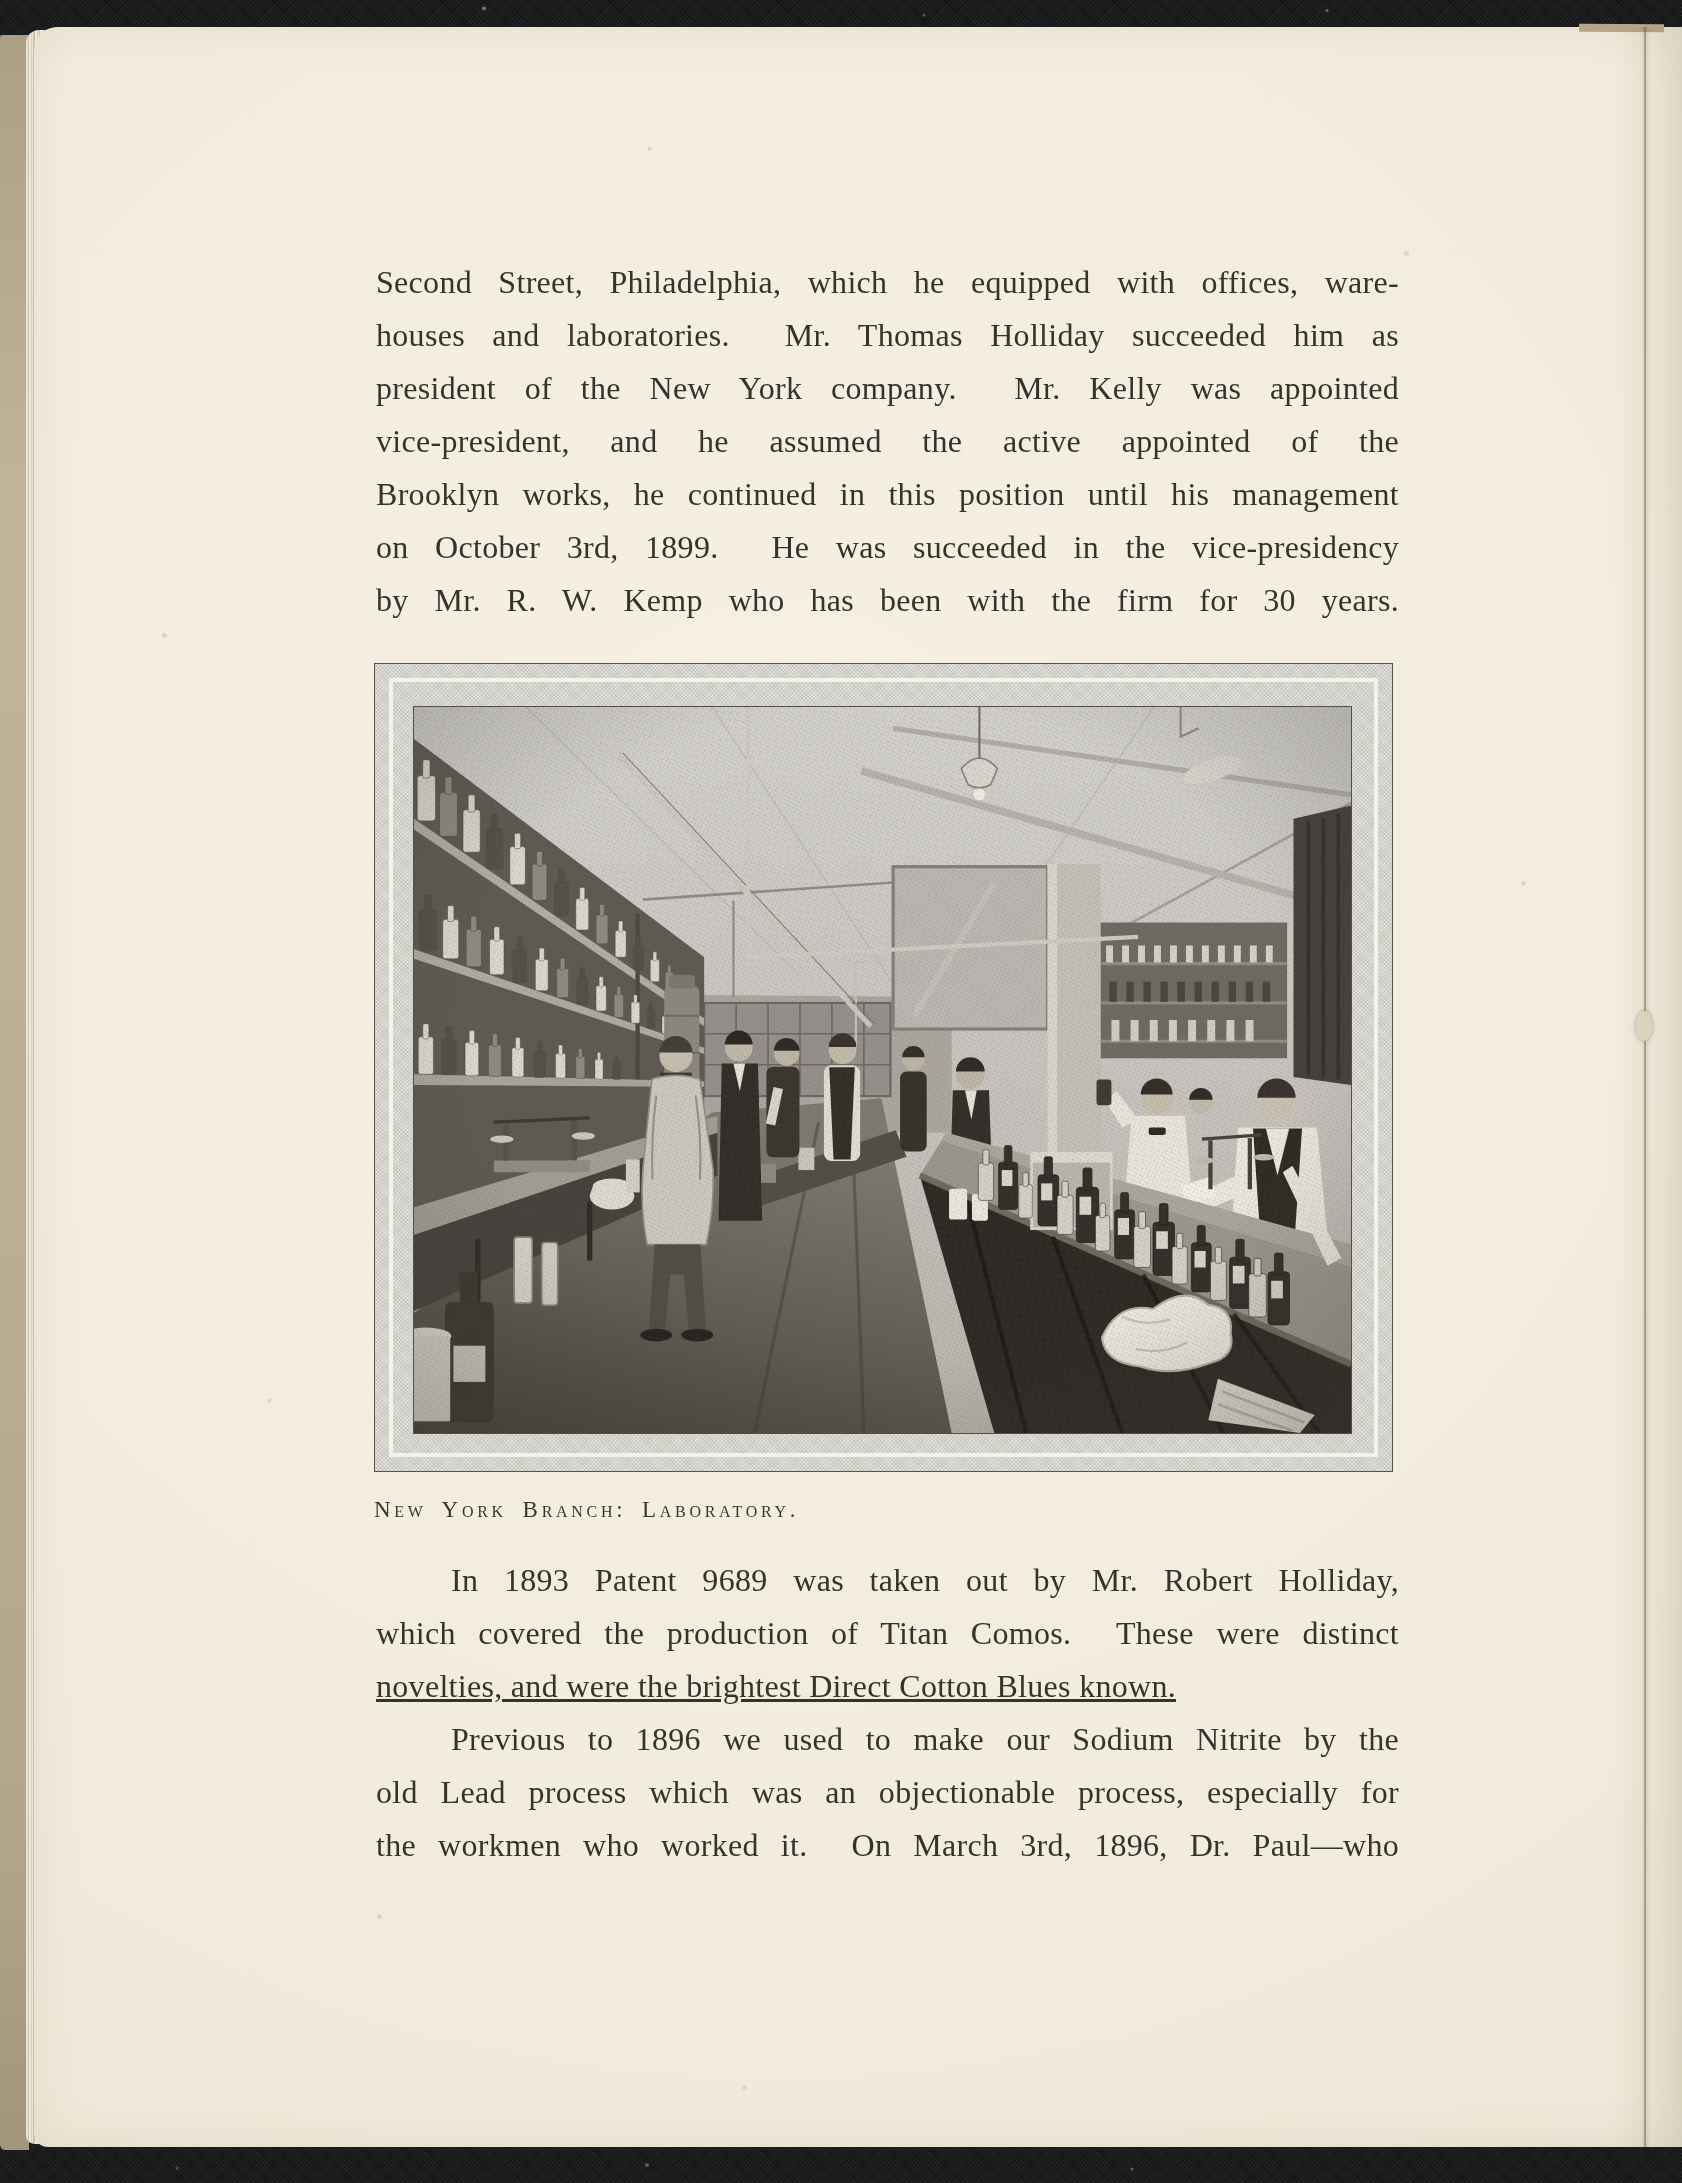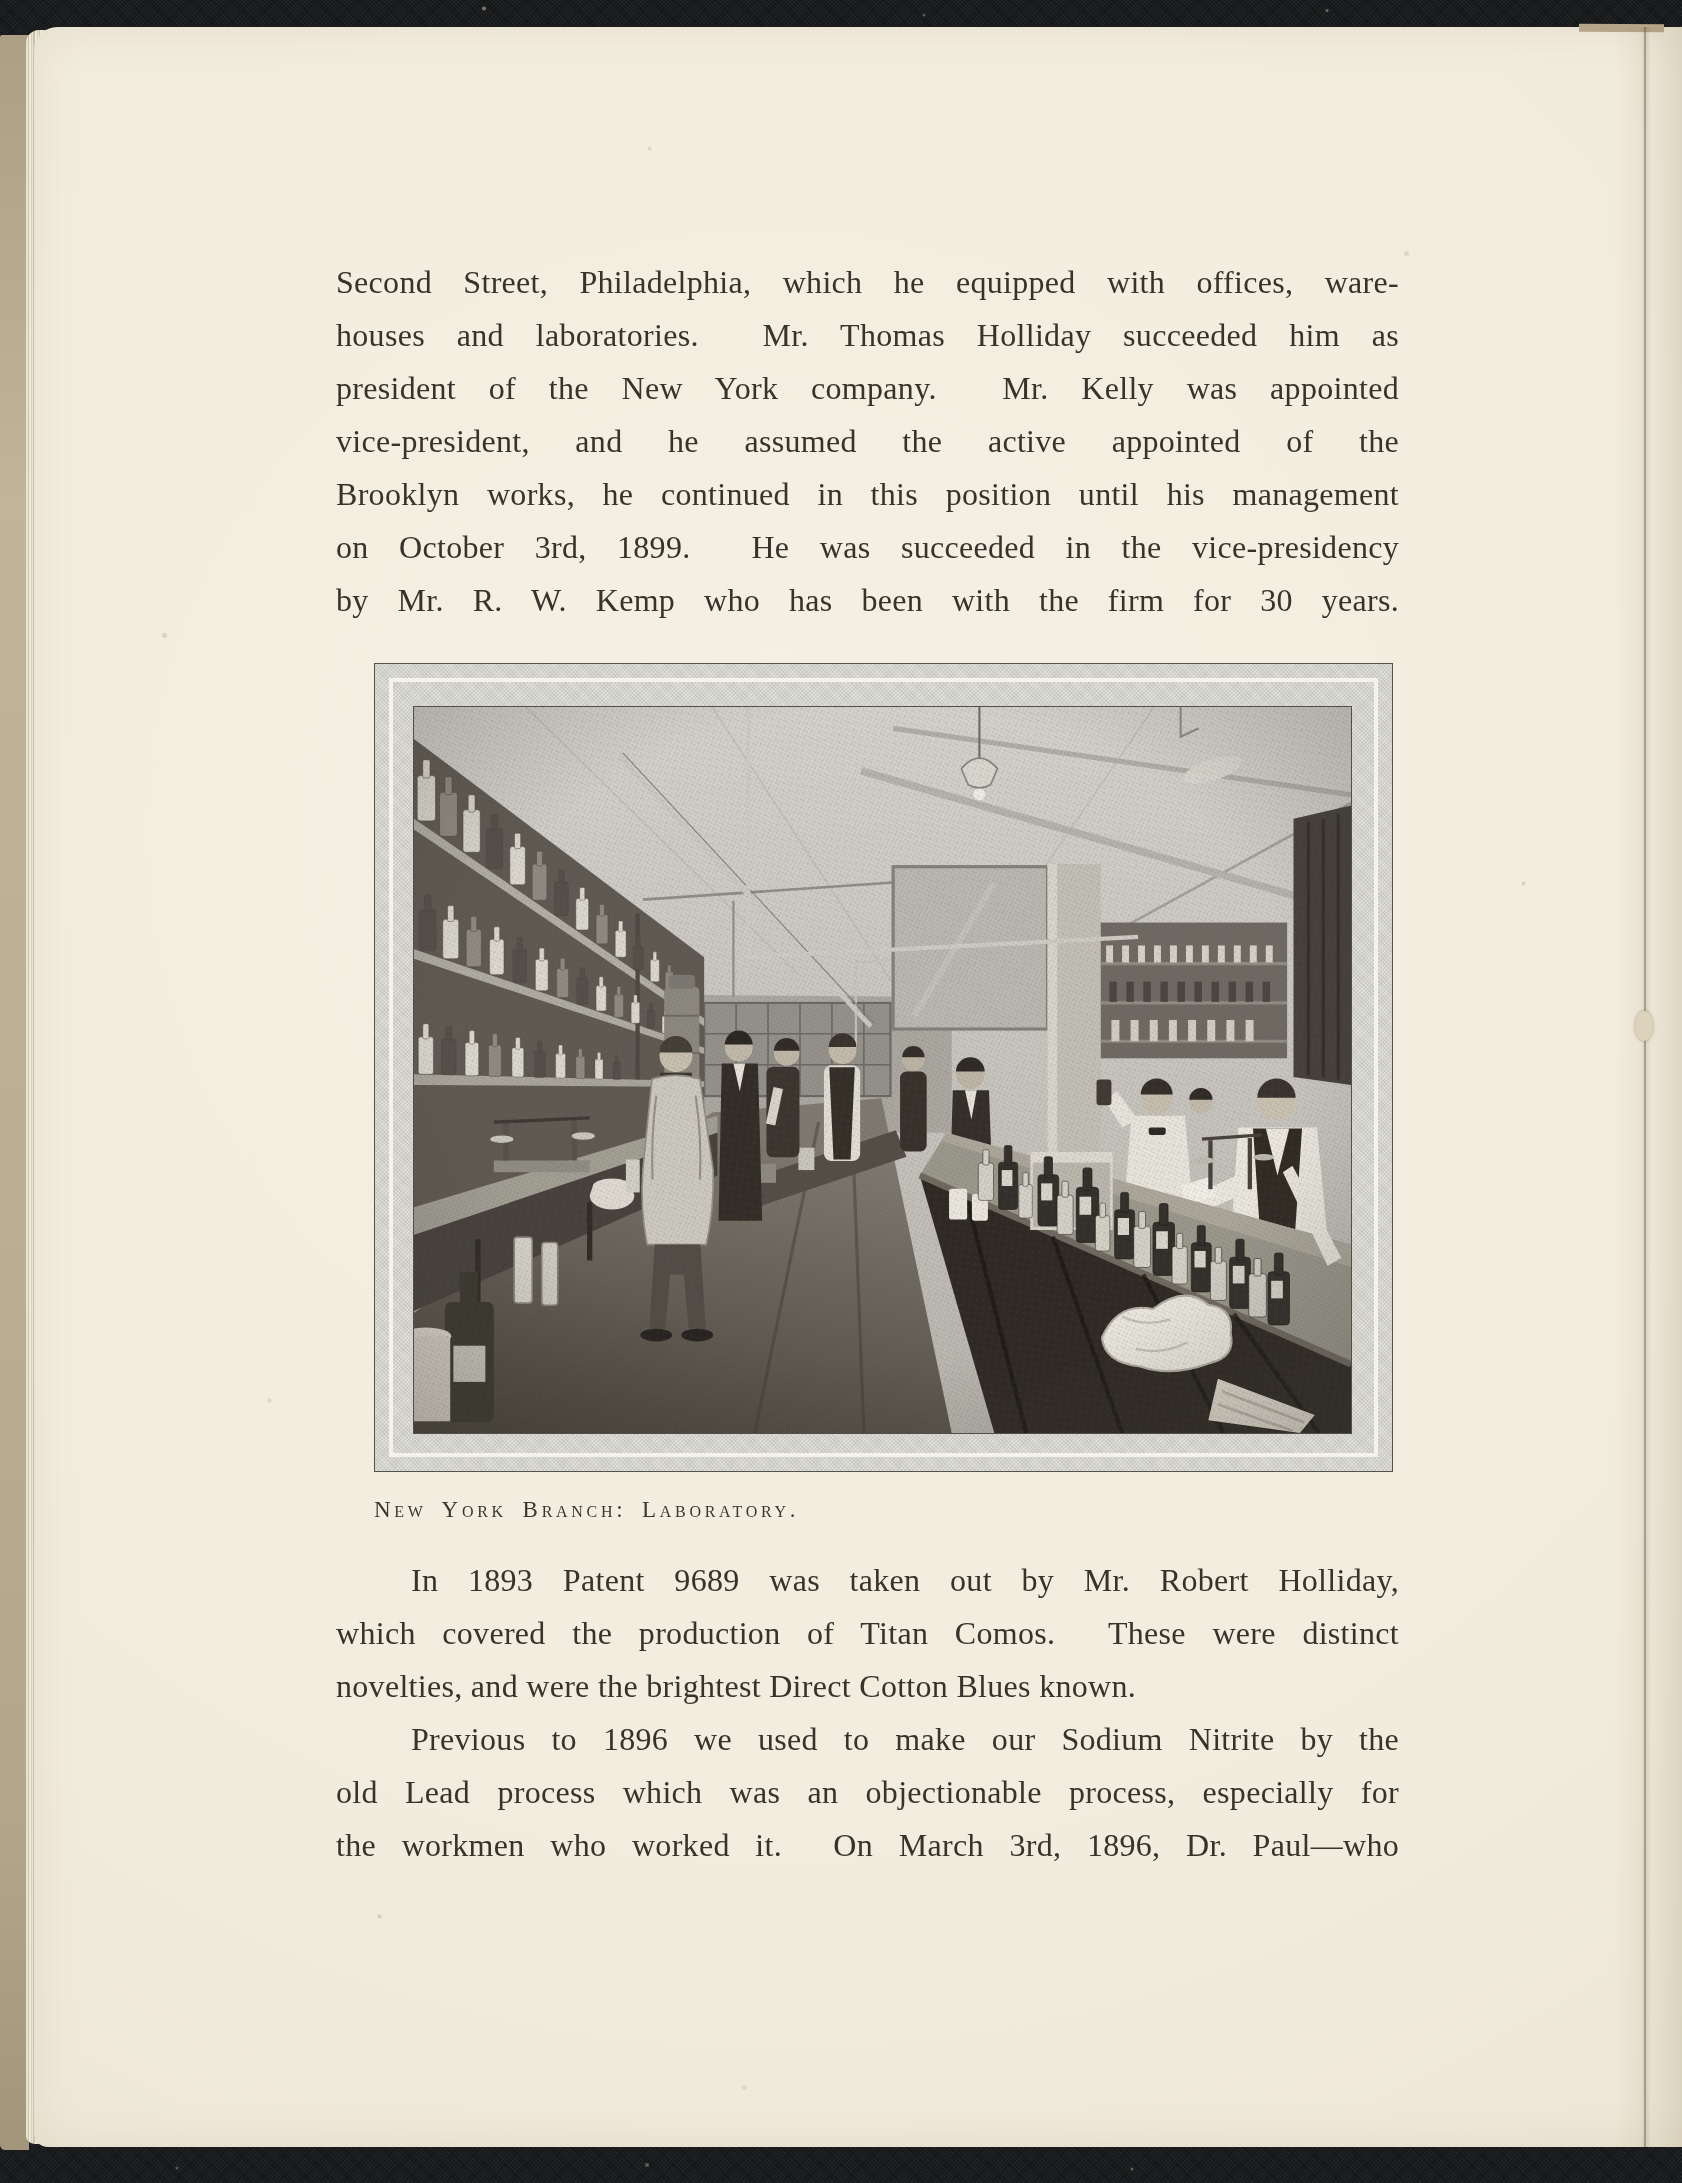--- a/index.html
+++ b/index.html
@@ -21,23 +21,23 @@
     background:radial-gradient(120% 90% at 45% 38%, #f5f0e3 0%, #f2ecde 55%, #ebe4d3 100%);
     border-radius:23.5px 0 0 14px;
     box-shadow:inset 0 0 48px rgba(120,100,60,.10);}
   #gutter{left:1613px;top:27px;width:70px;height:2120px;
     background:linear-gradient(90deg, rgba(136,116,76,0) 0%, rgba(136,116,76,.08) 40%, rgba(70,56,32,.16) 46%, rgba(136,116,76,.05) 54%, rgba(136,116,76,.13) 100%);}
   #crease{left:1644px;top:27px;width:1.6px;height:2120px;background:rgba(95,78,48,.38);}
   #nick{left:1635px;top:1011px;width:18px;height:30px;border-radius:50%;
     background:#ddd3bd;box-shadow:0 0 3.2px rgba(95,78,48,.5);}
   #top-wedge{left:1579px;top:23.5px;width:85px;height:8px;background:#b4a687;transform:rotate(.4deg);}
   .textblock{left:336px;width:1063px;color:#37332c;font-size:32px;letter-spacing:0.3px;}
-  .ln{display:block;white-space:pre-wrap;text-align:justify;text-align-last:justify;height:53px;line-height:53px;}
+  .ln{display:block;white-space:pre-wrap;text-align:justify;text-align-last:justify;height:53px;line-height:53px;margin-left:40px;}
   #para23 .ln{height:53px;line-height:53px;}
-  .ln.nat{text-align-last:left;}
+  .ln.nat{text-align-last:left;text-decoration:underline;}
   .ln.ind{text-indent:75px;}
   #para1{top:256px;}
   #para23{top:1554px;}
   #plate{left:374px;top:663px;width:1019px;height:809px;border:1.6px solid #54524a;
     background:
       repeating-linear-gradient(45deg, rgba(118,118,112,.16) 0 1.1px, transparent 1.1px 2.7px),
       repeating-linear-gradient(-45deg, rgba(255,255,255,.28) 0 1.1px, transparent 1.1px 2.7px),
       #d6d5cd;}
   #mat-rule{position:absolute;left:14px;top:14px;right:14px;bottom:14px;border:4.8px solid #f4f2e9;}
   #photo{position:absolute;left:38px;top:42px;width:939px;height:728px;background:#b7b5ac;border:1.1px solid #514f48;}

